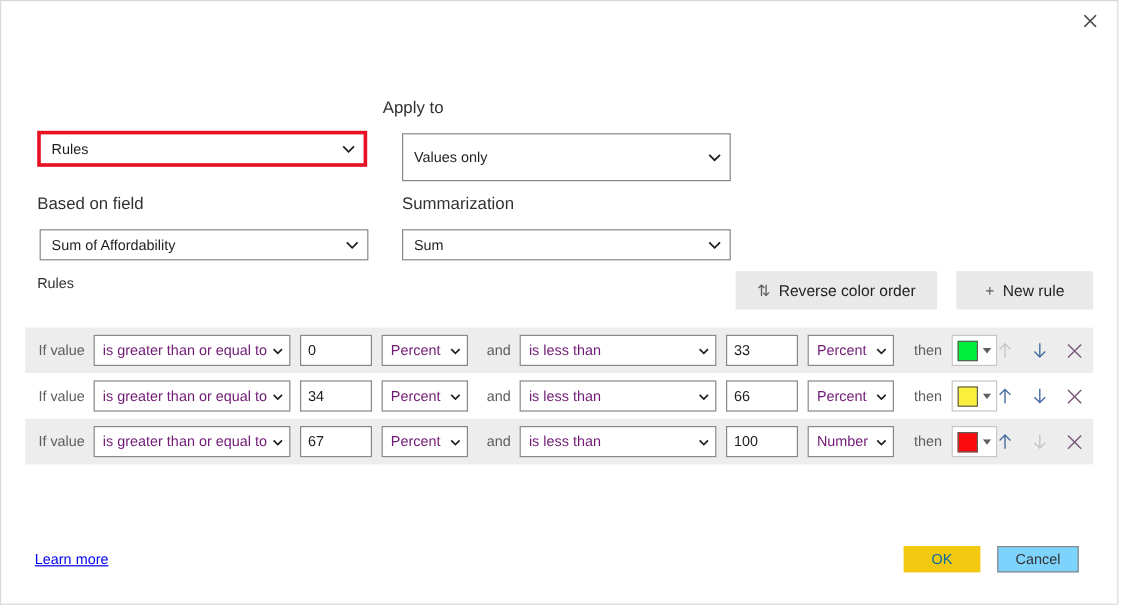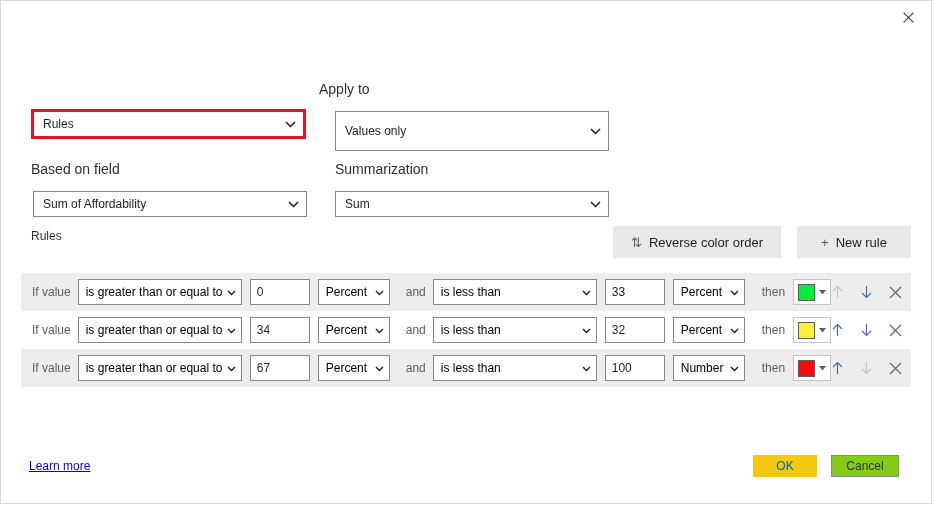--- a/index.html
+++ b/index.html
@@ -152,21 +152,21 @@
   .lbl-ifvalue { margin-right: 7px; }
 
   .r-sel {
     position: relative;
     height: 26px;
     box-sizing: border-box;
     border: 1px solid #8a8886;
     background: #ffffff;
     font-family: "Liberation Sans", sans-serif;
     font-size: 12px;
-    color: #000000;
+    color: #701a75;
     padding: 0 20px 0 7px;
     display: flex;
     align-items: center;
     cursor: pointer;
     white-space: nowrap;
     overflow: hidden;
     flex: 0 0 auto;
     margin-right: 8px;
   }
   .r-sel .chev {
@@ -258,21 +258,21 @@
     display: flex;
     align-items: center;
     justify-content: center;
   }
   .btn-cancel {
     position: absolute;
     left: 830px;
     top: 454px;
     width: 68px;
     height: 22px;
-    background: #84cc16;
+    background: #7dd3fc;
     border: 1px solid #8a8886;
     box-sizing: border-box;
     font-family: "Liberation Sans", sans-serif;
     font-size: 12px;
     color: #333333;
     cursor: pointer;
     display: flex;
     align-items: center;
     justify-content: center;
   }
@@ -427,21 +427,21 @@
             </svg></span>
       </div>
       <span class="lbl-inline lbl-and">and</span>
       <div class="r-sel w-op">
         <span>is less than</span>
         <span class="chev"><svg width="9" height="6" viewBox="0 0 9 6">
               <path d="M1 1 L4.5 4.5 L8 1" stroke="#201f1e" stroke-width="1.4" fill="none"></path>
             </svg></span>
       </div>
       <div class="r-input w-val">
-        <span>32</span>
+        <span>66</span>
       </div>
       <div class="r-sel w-unit">
         <span>Percent</span>
         <span class="chev"><svg width="9" height="6" viewBox="0 0 9 6">
               <path d="M1 1 L4.5 4.5 L8 1" stroke="#201f1e" stroke-width="1.4" fill="none"></path>
             </svg></span>
       </div>
       <span class="lbl-inline lbl-then">then</span>
       <div class="color-btn">
         <span class="swatch" style="background: rgb(250, 240, 60);"></span>

